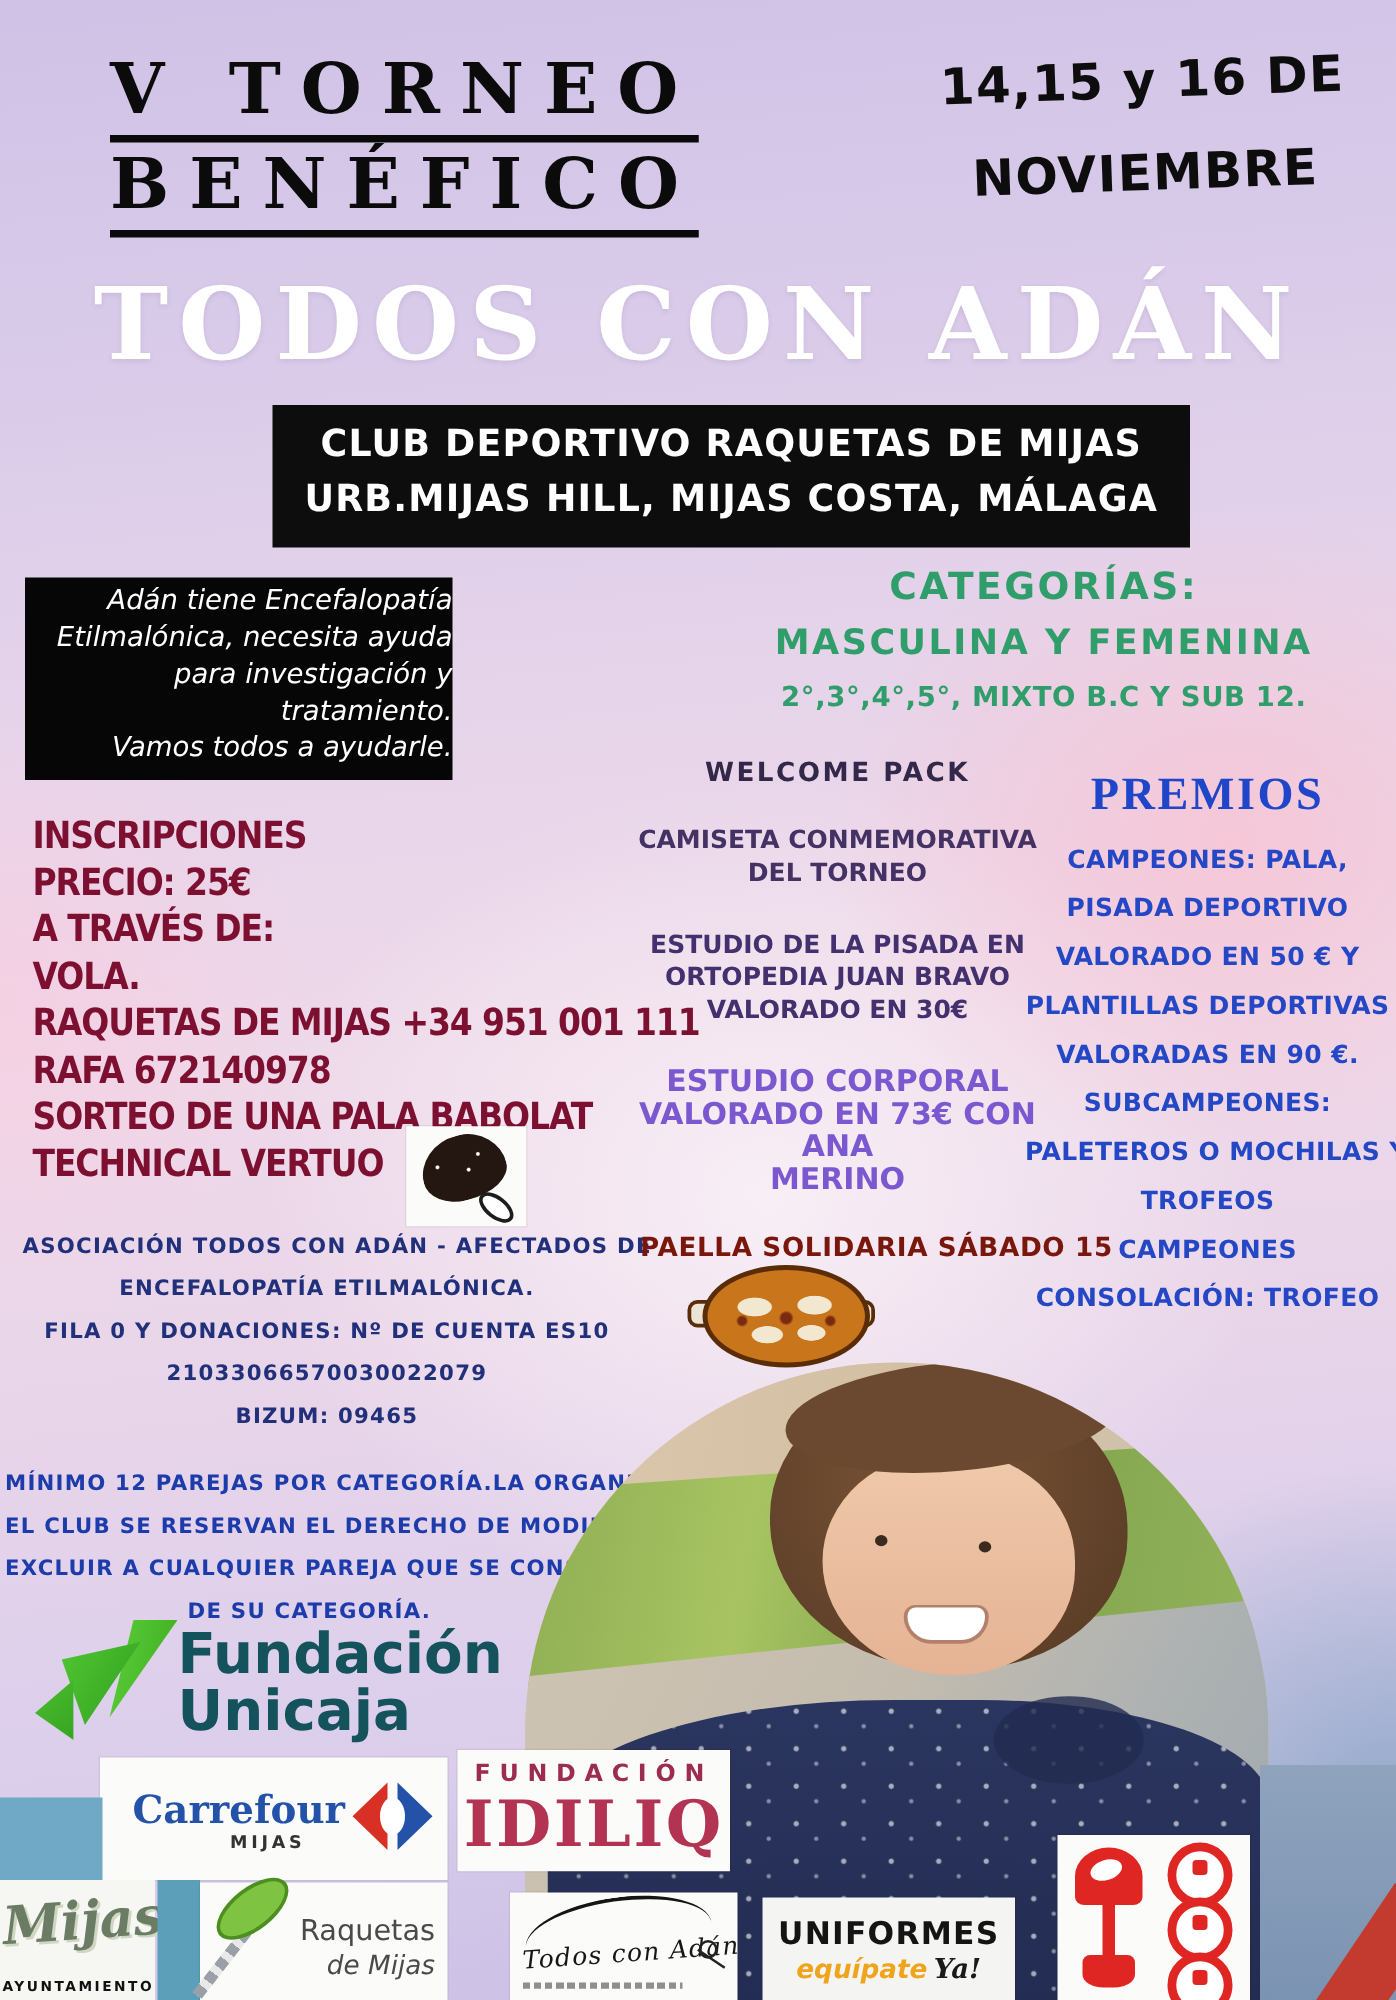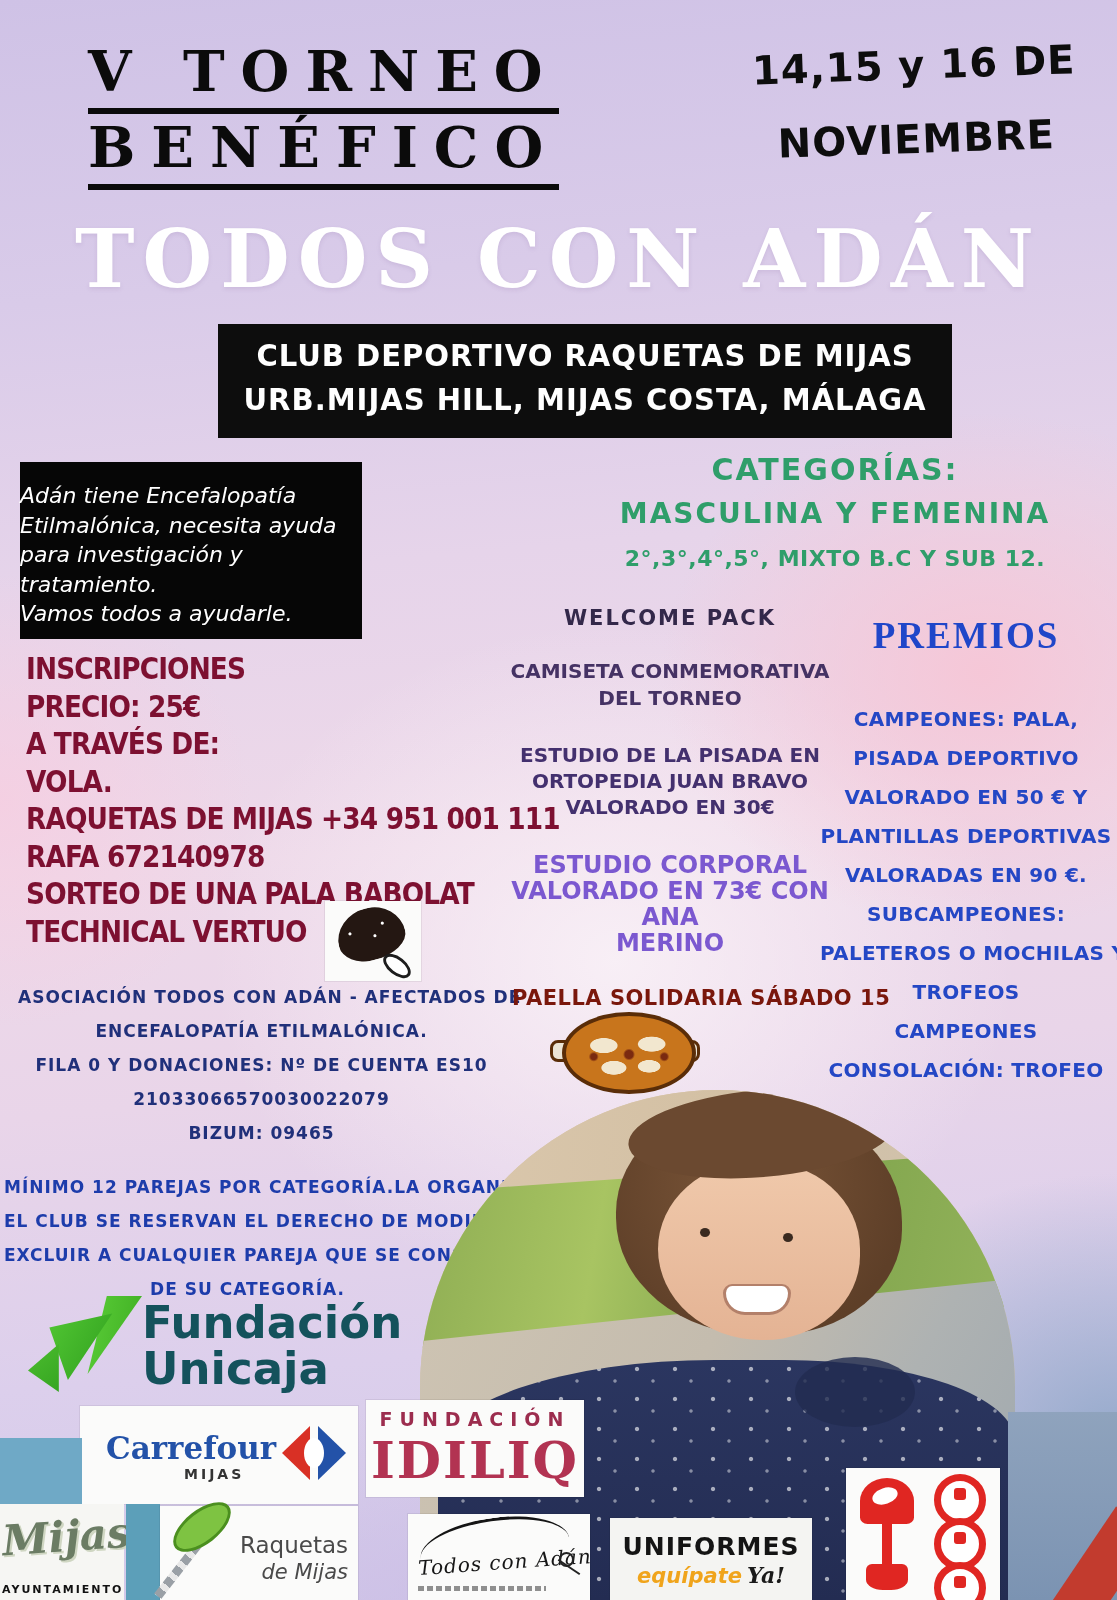--- a/index.html
+++ b/index.html
@@ -22,22 +22,22 @@
   .title-line{display:inline-block;font-family:"DejaVu Serif",serif;font-weight:bold;
     font-size:56px;letter-spacing:16px;color:#0b0b0b;border-bottom:6px solid #0a0a0a;
     padding-bottom:4px;}
   .date-line{font-size:40px;font-weight:800;color:#0d0d0d;letter-spacing:1px;}
   .campaign{font-family:"DejaVu Serif",serif;font-weight:bold;font-size:80px;color:#ffffff;
     letter-spacing:8px;text-shadow:0 2px 4px rgba(120,90,150,.15);}
   
   .venue{background:#0d0d0d;color:#fefefe;text-align:center;padding-top:10px;}
   .venue div{font-size:30px;font-weight:bold;line-height:44px;letter-spacing:1px;transform:scaleX(.97);}
   
-  .adanbox{background:#060606;color:#fff;text-align:left;font-style:italic;
-    font-size:22px;line-height:29.5px;padding-top:19px;}
+  .adanbox{background:#060606;color:#fff;text-align:right;font-style:italic;
+    font-size:22px;line-height:29.5px;padding-top:4px;}
   
   .cat-title{font-size:30px;letter-spacing:2px;}
   .cat-l1{font-size:28px;letter-spacing:2px;}
   .cat-l2{font-size:22px;letter-spacing:0.5px;}
   
   .premios-lines div{font-size:20px;line-height:39px;letter-spacing:0.3px;}
   
   .insc{transform:scaleX(.88);transform-origin:left top;letter-spacing:-1px;}
   .insc div{font-size:30px;line-height:37.5px;font-weight:bold;}
   
@@ -93,21 +93,21 @@
     <div>ORTOPEDIA JUAN BRAVO</div>
     <div>VALORADO EN 30€</div>
   </div>
   <div class="abs ctr b" style="left:505px;top:852px;width:330px;font-size:24px;line-height:26px;color:#7b58d0;">
     <div>ESTUDIO CORPORAL</div>
     <div>VALORADO EN 73€ CON ANA</div>
     <div>MERINO</div>
   </div>
 
   <div class="abs ctr b nw" style="left:822px;top:614px;width:288px;font-size:37px;letter-spacing:2px;color:#1f46c9;font-family:Liberation Serif, serif;">PREMIOS</div>
-  <div class="abs ctr b premios-lines" style="left:820px;top:700px;width:292px;color:#2447c5;">
+  <div class="abs ctr b premios-lines" style="left:820px;top:668px;width:292px;color:#2447c5;">
     <div class="nw">CAMPEONES: PALA,</div>
     <div class="nw">PISADA DEPORTIVO</div>
     <div class="nw">VALORADO EN 50 € Y</div>
     <div class="nw">PLANTILLAS DEPORTIVAS</div>
     <div class="nw">VALORADAS EN 90 €.</div>
     <div class="nw">SUBCAMPEONES:</div>
     <div class="nw">PALETEROS O MOCHILAS Y</div>
     <div class="nw">TROFEOS</div>
     <div class="nw">CAMPEONES</div>
     <div class="nw">CONSOLACIÓN: TROFEO</div>

